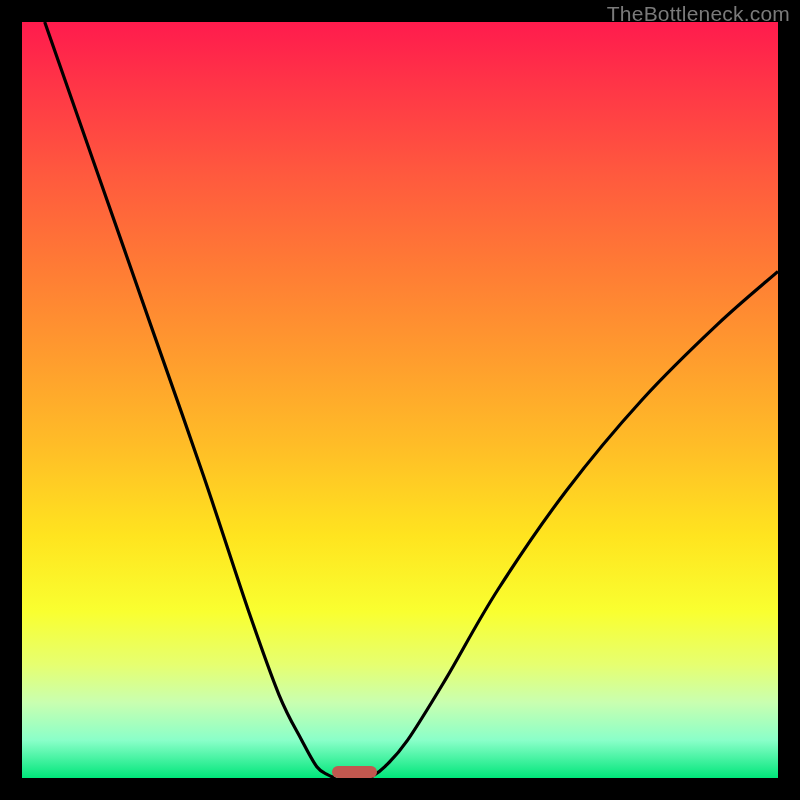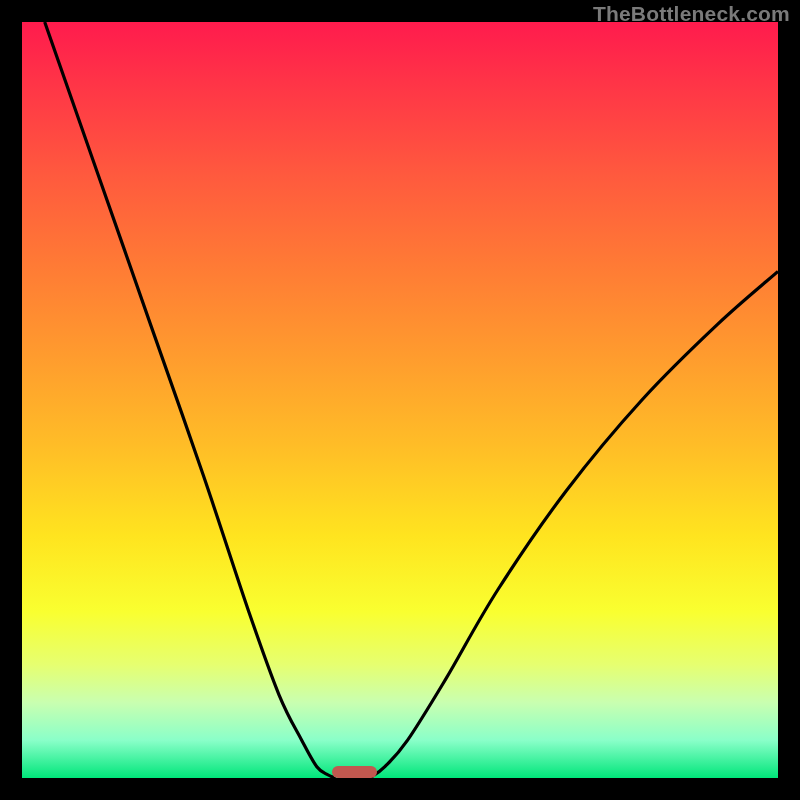--- a/index.html
+++ b/index.html
@@ -37,21 +37,21 @@
       #8affc9 95%,
       #00e67a 100%
     );
   }
   .watermark {
     position: absolute;
     top: 2px;
     right: 10px;
     color: #7a7a7a;
     font-size: 21px;
-    font-weight: 700;
+    font-weight: 400;
     letter-spacing: 0.2px;
     z-index: 5;
     user-select: none;
   }
   .marker {
     position: absolute;
     height: 12px;
     border-radius: 6px;
     background: #c1584f;
     z-index: 3;

